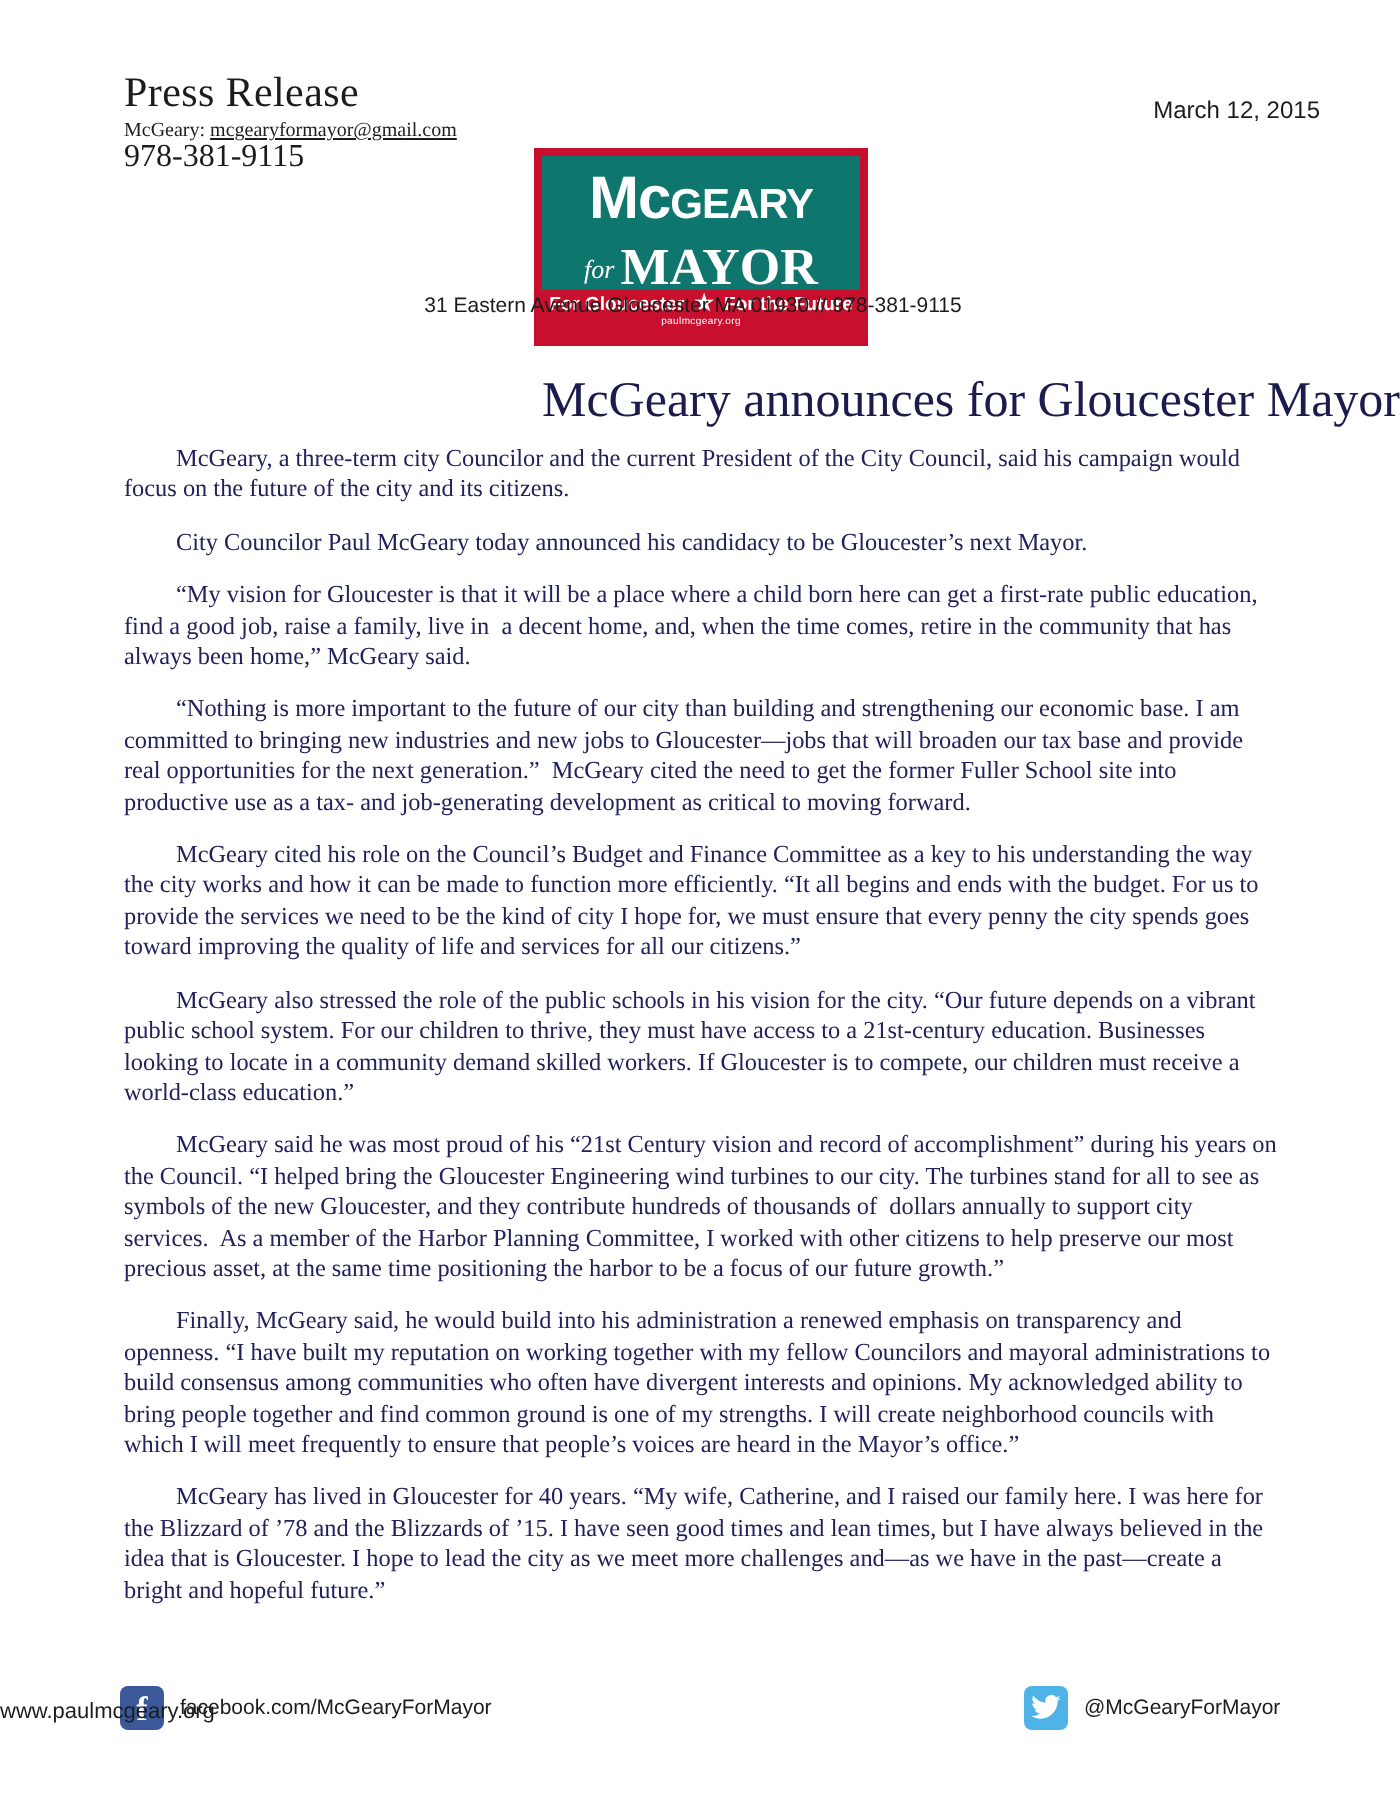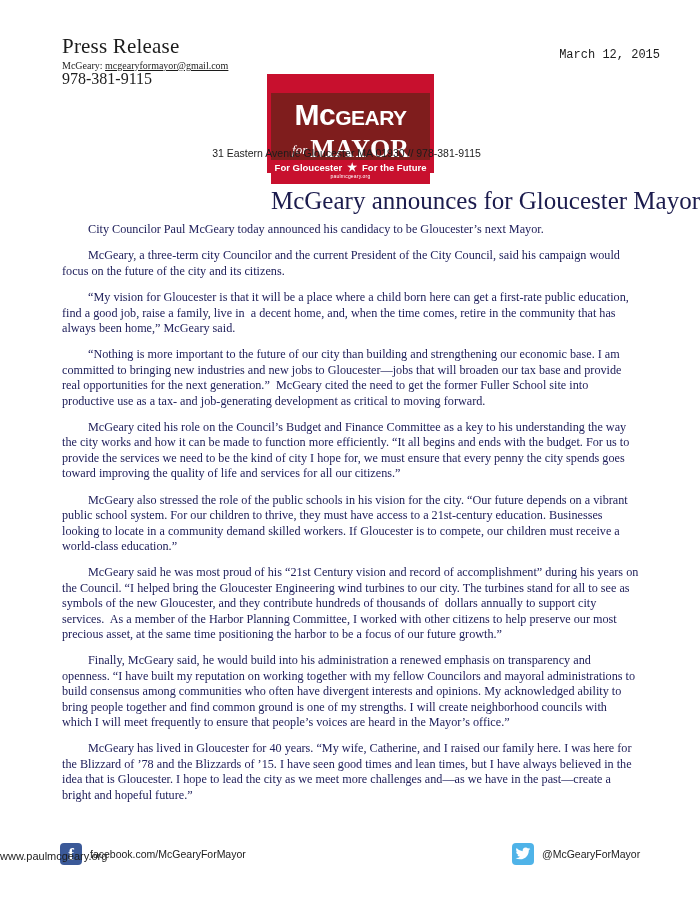--- a/index.html
+++ b/index.html
@@ -69,24 +69,23 @@
     top: 40px;
     width: 167px;
     height: 99px;
     background: #c8102e;
     padding: 4px;
     box-sizing: border-box;
   }
   .logo-inner {
     width: 100%;
     height: 100%;
-    background: #7f1d1d;
+    background: #0f766e;
     box-sizing: border-box;
     position: relative;
-    margin-top: 15px;
   }
   .logo-name {
     position: absolute;
     top: 6px;
     left: 0;
     width: 100%;
     text-align: center;
     color: #ffffff;
     font-family: "Liberation Sans", sans-serif;
     font-weight: bold;
@@ -159,21 +158,21 @@
     line-height: 7px;
     letter-spacing: 0.2px;
   }
 
   .hdr-date {
     position: absolute;
     right: 40px;
     top: 14px;
     font-size: 12px;
     color: #1c1c1c;
-    font-family: Liberation Mono, monospace;
+    font-family: Liberation Sans, sans-serif;
     margin-left: 40px;
   }
 
   
   .address-line {
     position: absolute;
     top: 147px;
     left: 0;
     width: 693px;
     text-align: center;
@@ -311,22 +310,22 @@
     </div>
 
     <div class="hdr-date">March 12, 2015</div>
   </div>
 
   <div class="address-line">31 Eastern Avenue Gloucester MA 01930 // 978-381-9115</div>
 
   <h1 class="headline">McGeary announces for Gloucester Mayor</h1>
 
   <div class="body-copy">
+      <p>McGeary, a three-term city Councilor and the current President of the City Council, said his campaign would focus on the future of the city and its citizens.</p>
       <p>City Councilor Paul McGeary today announced his candidacy to be Gloucester’s next Mayor.</p>
-      <p>McGeary, a three-term city Councilor and the current President of the City Council, said his campaign would focus on the future of the city and its citizens.</p>
       <p>“My vision for Gloucester is that it will be a place where a child born here can get a first-rate public education, find a good job, raise a family, live in  a decent home, and, when the time comes, retire in the community that has always been home,” McGeary said.</p>
       <p>“Nothing is more important to the future of our city than building and strengthening our economic base. I am committed to bringing new industries and new jobs to Gloucester—jobs that will broaden our tax base and provide real opportunities for the next generation.”  McGeary cited the need to get the former Fuller School site into productive use as a tax- and job-generating development as critical to moving forward.</p>
       <p>McGeary cited his role on the Council’s Budget and Finance Committee as a key to his understanding the way the city works and how it can be made to function more efficiently. “It all begins and ends with the budget. For us to provide the services we need to be the kind of city I hope for, we must ensure that every penny the city spends goes toward improving the quality of life and services for all our citizens.”</p>
       <p>McGeary also stressed the role of the public schools in his vision for the city. “Our future depends on a vibrant public school system. For our children to thrive, they must have access to a 21st-century education. Businesses looking to locate in a community demand skilled workers. If Gloucester is to compete, our children must receive a world-class education.”</p>
       <p>McGeary said he was most proud of his “21st Century vision and record of accomplishment” during his years on the Council. “I helped bring the Gloucester Engineering wind turbines to our city. The turbines stand for all to see as symbols of the new Gloucester, and they contribute hundreds of thousands of  dollars annually to support city services.  As a member of the Harbor Planning Committee, I worked with other citizens to help preserve our most precious asset, at the same time positioning the harbor to be a focus of our future growth.”</p>
       <p>Finally, McGeary said, he would build into his administration a renewed emphasis on transparency and openness. “I have built my reputation on working together with my fellow Councilors and mayoral administrations to build consensus among communities who often have divergent interests and opinions. My acknowledged ability to bring people together and find common ground is one of my strengths. I will create neighborhood councils with which I will meet frequently to ensure that people’s voices are heard in the Mayor’s office.”</p>
       <p>McGeary has lived in Gloucester for 40 years. “My wife, Catherine, and I raised our family here. I was here for the Blizzard of ’78 and the Blizzards of ’15. I have seen good times and lean times, but I have always believed in the idea that is Gloucester. I hope to lead the city as we meet more challenges and—as we have in the past—create a bright and hopeful future.”</p>
     </div>
 
   <div class="footer">

